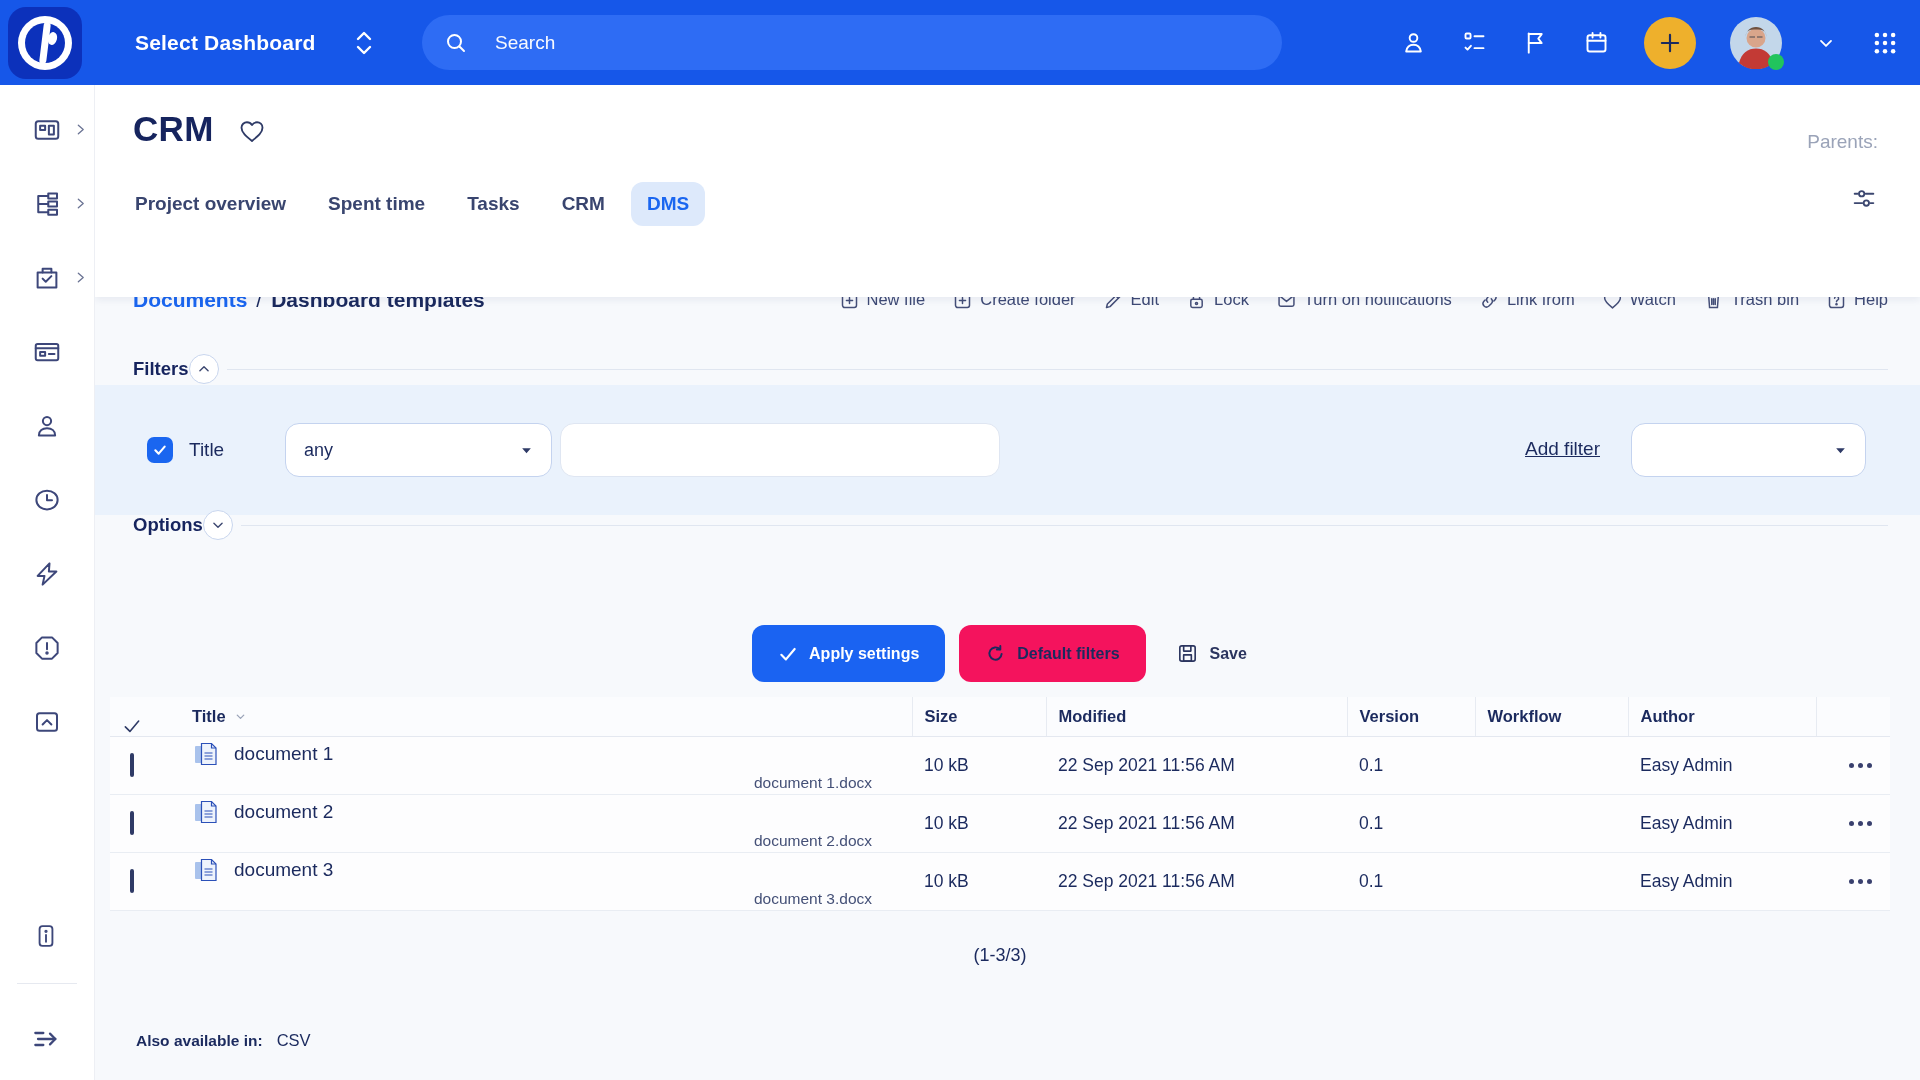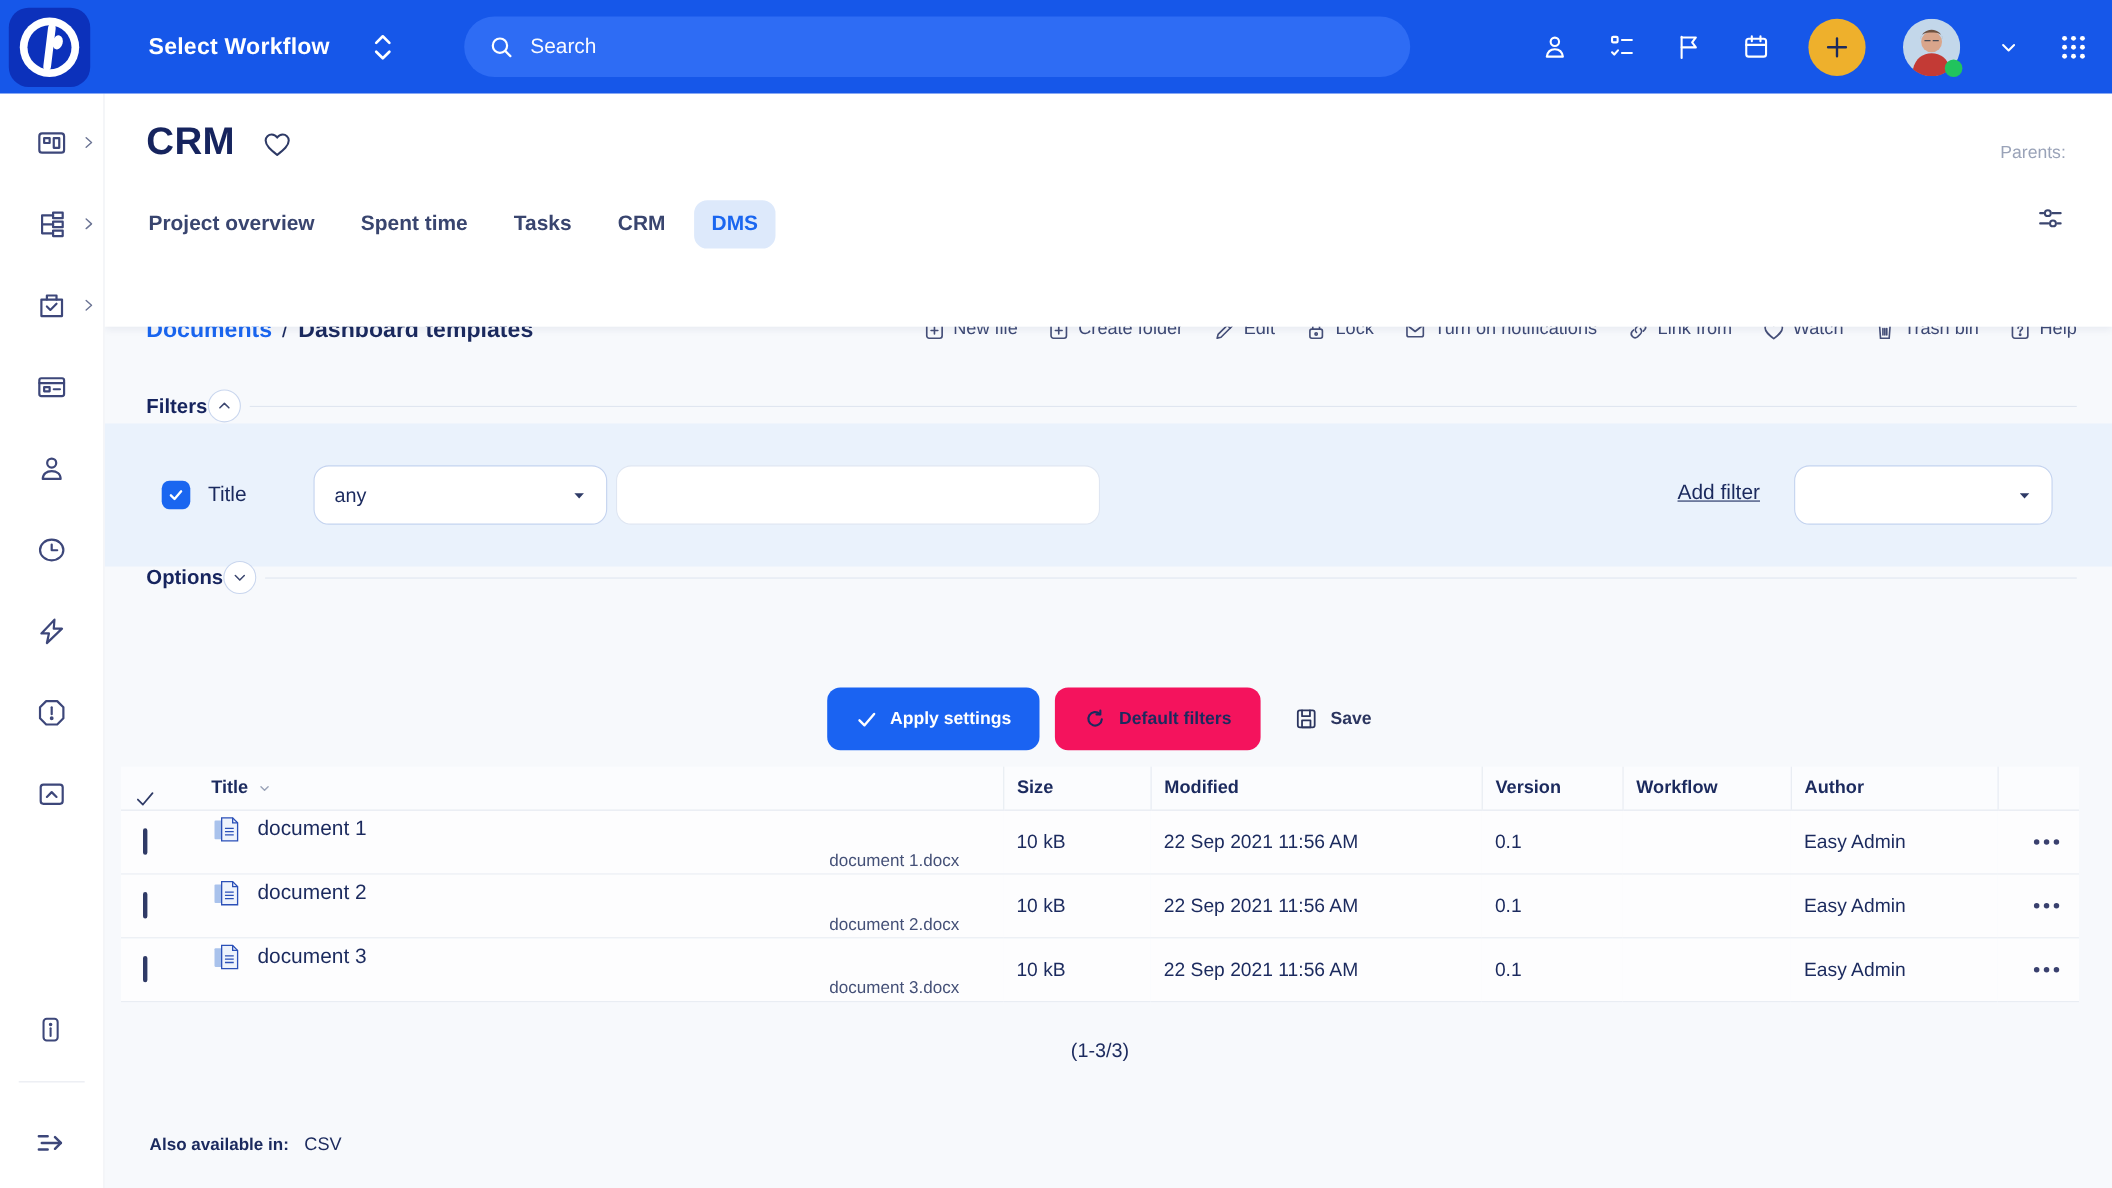--- a/index.html
+++ b/index.html
@@ -5,21 +5,21 @@
   * { margin:0; padding:0; box-sizing:border-box; }
   html,body { width:1920px; height:1080px; }
   body { font-family:"Liberation Sans", sans-serif; background:#f7f9fc; position:relative; overflow:hidden; color:#1b2a5e; }
   svg { display:block; }
 
   
   .topbar { position:absolute; left:0; top:0; width:1920px; height:85px; background:#1657e9; z-index:20; }
   .logo-tile { position:absolute; left:8px; top:7px; width:74px; height:72px; background:#0c31bb; border-radius:18px; display:flex; align-items:center; justify-content:center; }
   .select-dashboard { position:absolute; left:135px; top:0; height:85px; display:flex; align-items:center; gap:38px; color:#fff; cursor:pointer; }
   .select-dashboard .lbl { font-size:21px; font-weight:600; letter-spacing:.2px; }
-  .search-pill { position:absolute; left:422px; top:15px; width:860px; height:55px; background:#2e6cf4; border-radius:28px; display:flex; align-items:center; padding:0 22px; gap:14px; }
+  .search-pill { position:absolute; left:422px; top:15px; width:860px; height:55px; background:#2e6cf4; border-radius:28px; display:flex; align-items:center; padding:0 22px; gap:27px; }
   .search-pill input { flex:1; background:transparent; border:0; outline:0; color:#fff; font-size:19px; font-family:inherit; }
   .search-pill input::placeholder { color:#fff; opacity:.97; }
   .topbar-right { position:absolute; right:20px; top:0; height:85px; display:flex; align-items:center; gap:34px; }
   .tb-icon { cursor:pointer; display:flex; align-items:center; justify-content:center; }
   .plus-btn { width:52px; height:52px; border-radius:50%; background:#eeb02c; display:flex; align-items:center; justify-content:center; cursor:pointer; }
   .avatar-wrap { position:relative; width:52px; height:52px; cursor:pointer; }
   .avatar-wrap .ring { width:52px; height:52px; border-radius:50%; overflow:hidden; background:#c3d7ea; }
   .online-dot { position:absolute; right:-2px; bottom:-1px; width:16px; height:16px; border-radius:50%; background:#21c45d; }
 
   
@@ -29,21 +29,21 @@
   .side-item .sub-chev { position:absolute; left:42px; top:8px; color:#6b7494; }
   .side-bottom-info { position:absolute; left:32px; top:837px; color:#3d477a; cursor:pointer; }
   .side-divider { position:absolute; left:17px; top:898px; width:60px; height:1px; background:#e6e9f0; }
   .side-collapse { position:absolute; left:30px; top:938px; color:#3d477a; cursor:pointer; }
 
   
   .page-header { position:absolute; left:95px; top:85px; right:0; height:212px; background:#fff; box-shadow:0 3px 7px rgba(25,45,95,.07); z-index:5; }
   .title-row { position:absolute; left:38px; top:24px; display:flex; align-items:center; gap:24px; }
   .page-title { font-size:35px; font-weight:700; color:#16245e; letter-spacing:.3px; }
   .fav-heart { color:#2e3a66; cursor:pointer; margin-top:4px; }
-  .parents-label { position:absolute; right:42px; top:46px; font-size:16px; color:#9aa3b8; }
+  .parents-label { position:absolute; right:42px; top:46px; font-size:19px; color:#9aa3b8; }
   .tabs-row { position:absolute; left:24px; top:97px; display:flex; align-items:center; gap:10px; }
   .tab { padding:11px 16px; font-size:19px; font-weight:600; color:#39456f; border-radius:12px; cursor:pointer; white-space:nowrap; }
   .tab.active { background:#dde9fb; color:#1a66f0; }
   .header-sliders { position:absolute; right:42px; top:100px; color:#3c4770; cursor:pointer; }
 
   
   .content { position:absolute; left:95px; top:273px; right:0; bottom:0; background:linear-gradient(#edeff3, #f7f9fc 14px); }
 
   .breadcrumb-row { position:absolute; left:38px; right:32px; top:6px; height:42px; display:flex; align-items:center; }
   .breadcrumb { display:flex; align-items:baseline; gap:9px; font-size:21px; }
@@ -108,21 +108,21 @@
   <div class="logo-tile">
     <svg width="56" height="56" viewBox="0 0 56 56">
       <circle cx="28" cy="28" r="27" fill="#ffffff"></circle>
       <circle cx="28" cy="28" r="20" fill="#0c31bb"></circle>
       <rect x="24.5" y="7" width="7" height="42" rx="3.5" fill="#ffffff" transform="rotate(7 28 28)"></rect>
       <ellipse cx="35.5" cy="23.5" rx="4.5" ry="6.5" fill="#ffffff" transform="rotate(14 35.5 23.5)"></ellipse>
     </svg>
   </div>
 
   <div class="select-dashboard">
-    <span class="lbl">Select Workflow</span>
+    <span class="lbl">Select Dashboard</span>
     <svg width="20" height="26" viewBox="0 0 20 26" fill="none" stroke="#ffffff" stroke-width="2.4" stroke-linecap="round" stroke-linejoin="round">
       <polyline points="4,9 10,3 16,9"></polyline>
         <polyline points="4,17 10,23 16,17"></polyline>
     </svg>
   </div>
 
   <div class="search-pill">
     <svg width="24" height="24" viewBox="0 0 24 24" fill="none" stroke="#ffffff" stroke-width="2" stroke-linecap="round">
       <circle cx="10.5" cy="10.5" r="6.5"></circle>
         <path d="M15.5 15.5 L20 20"></path>

